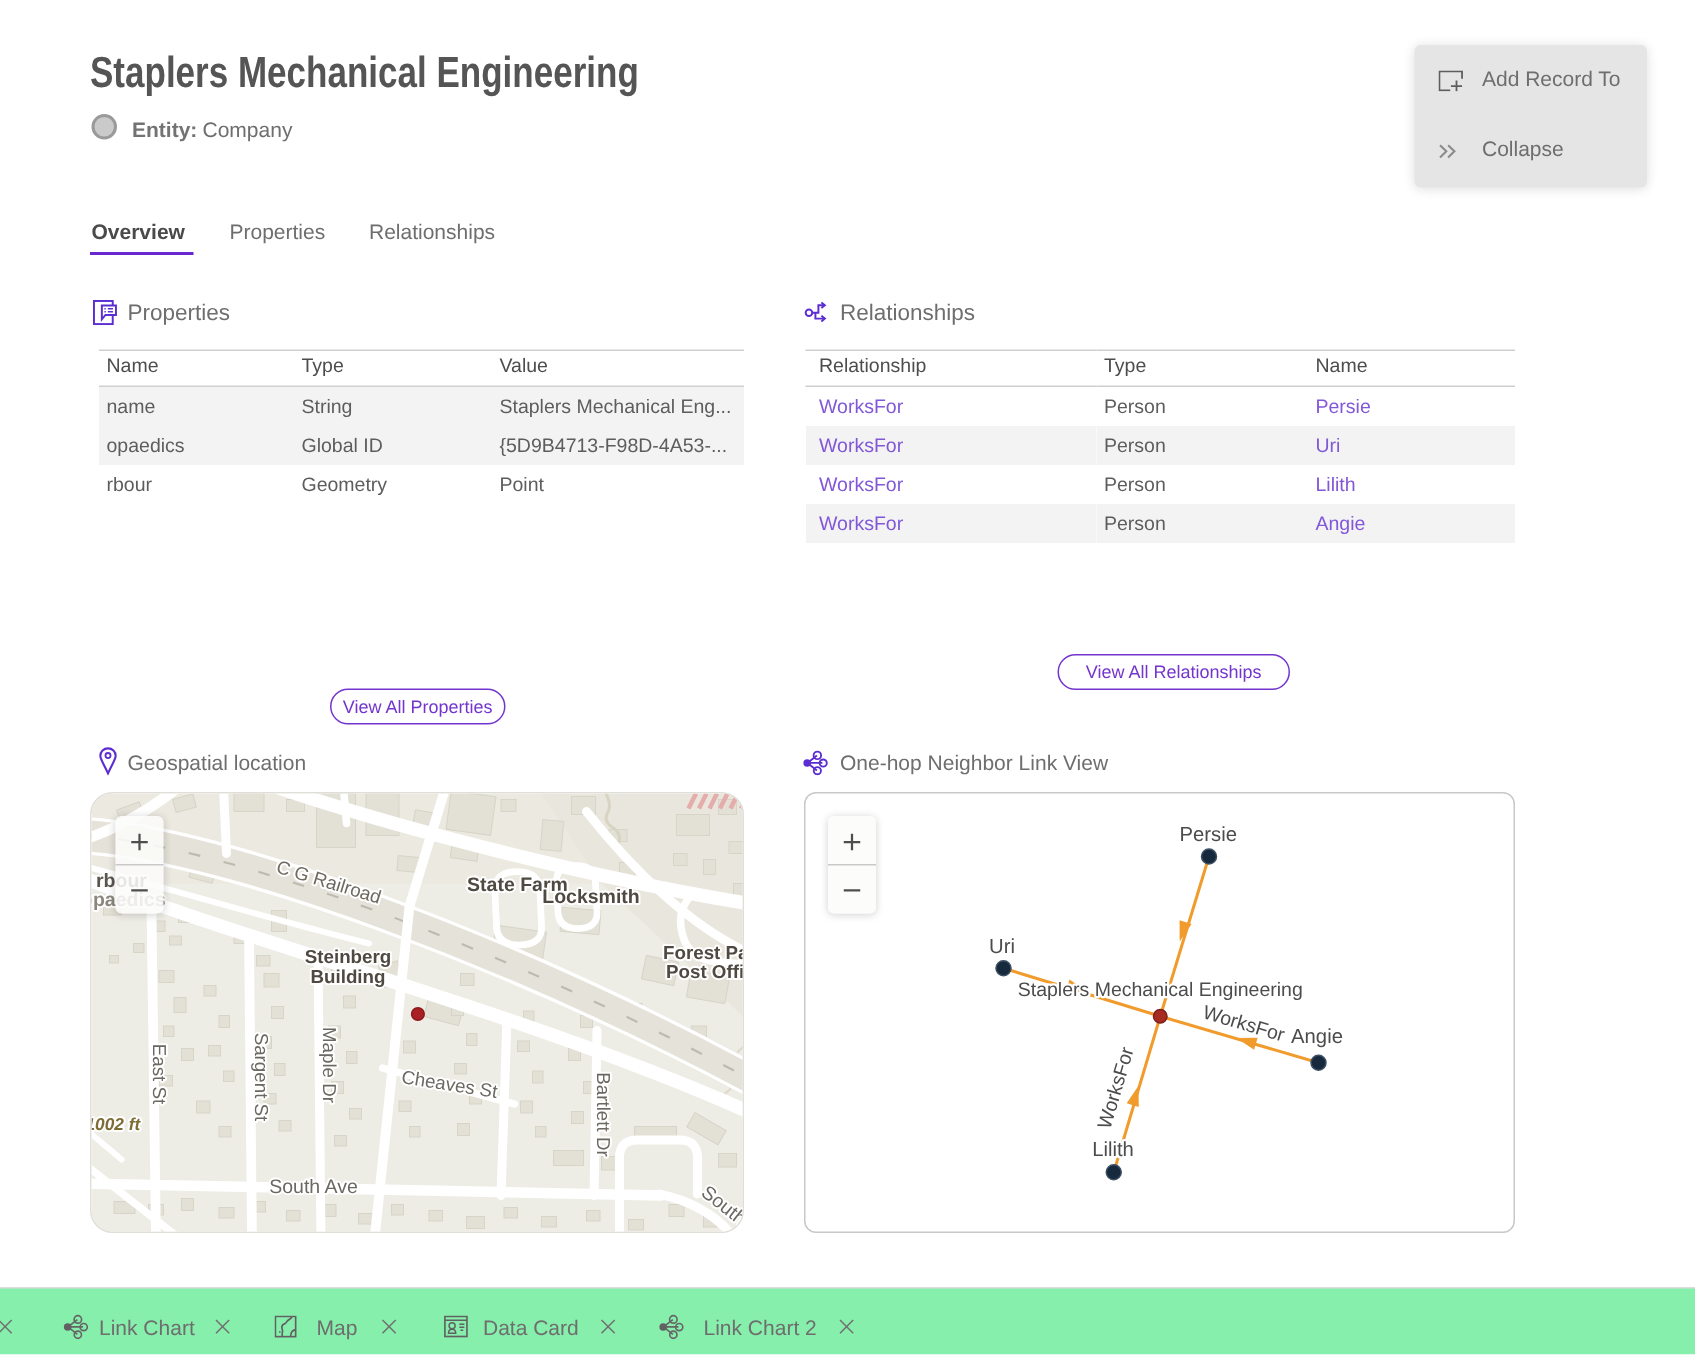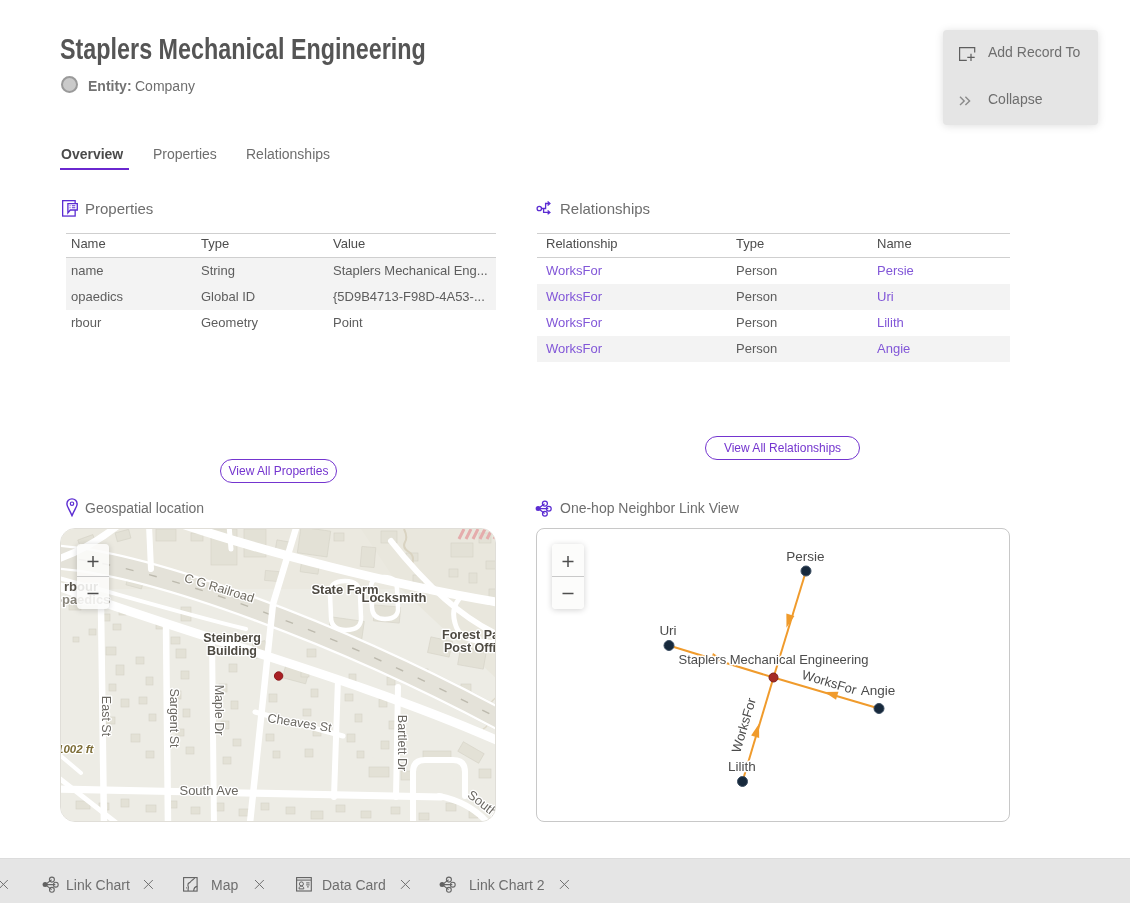--- a/index.html
+++ b/index.html
@@ -35,21 +35,21 @@
 
   
   .map-card { left:60px; top:528px; width:436px; height:294px; border-radius:15px; overflow:hidden; border:1px solid #e0ded8; }
   .chart-card { left:536px; top:528px; width:474px; height:294px; border-radius:8px; border:1px solid #c8c8c8; background:#fff; overflow:hidden; }
 
   
   .zoomctl { position:absolute; width:32px; height:65px; background:rgba(251,251,250,0.87); border-radius:4px; box-shadow:0 1px 6px rgba(0,0,0,0.18); }
   .zoomctl .divider { position:absolute; left:0; top:32px; width:32px; height:1px; background:#c9c9c9; }
 
   
-  .bottombar { left:0; top:858px; width:1130px; height:45px; background:#e5e5e5; border-top:1px solid #dcdcdc; }
+  .bottombar { left:0; top:858px; width:1130px; height:45px; background:#86efac; border-top:1px solid #dcdcdc; }
   .bb-item { position:absolute; top:3px; height:45px; display:flex; align-items:center; font-size:14px; color:#6e6e6e; }
 </style>
 </head>
 <body>
   <div class="abs" style="left:0;top:0;width:1130px;height:903px;background:#fff;"></div>
 
   <h1 class="title abs">Staplers Mechanical Engineering</h1>
   <div class="entity-circle abs"></div>
   <div class="entity-label abs">Entity:</div>
   <div class="entity-value abs">Company</div>

